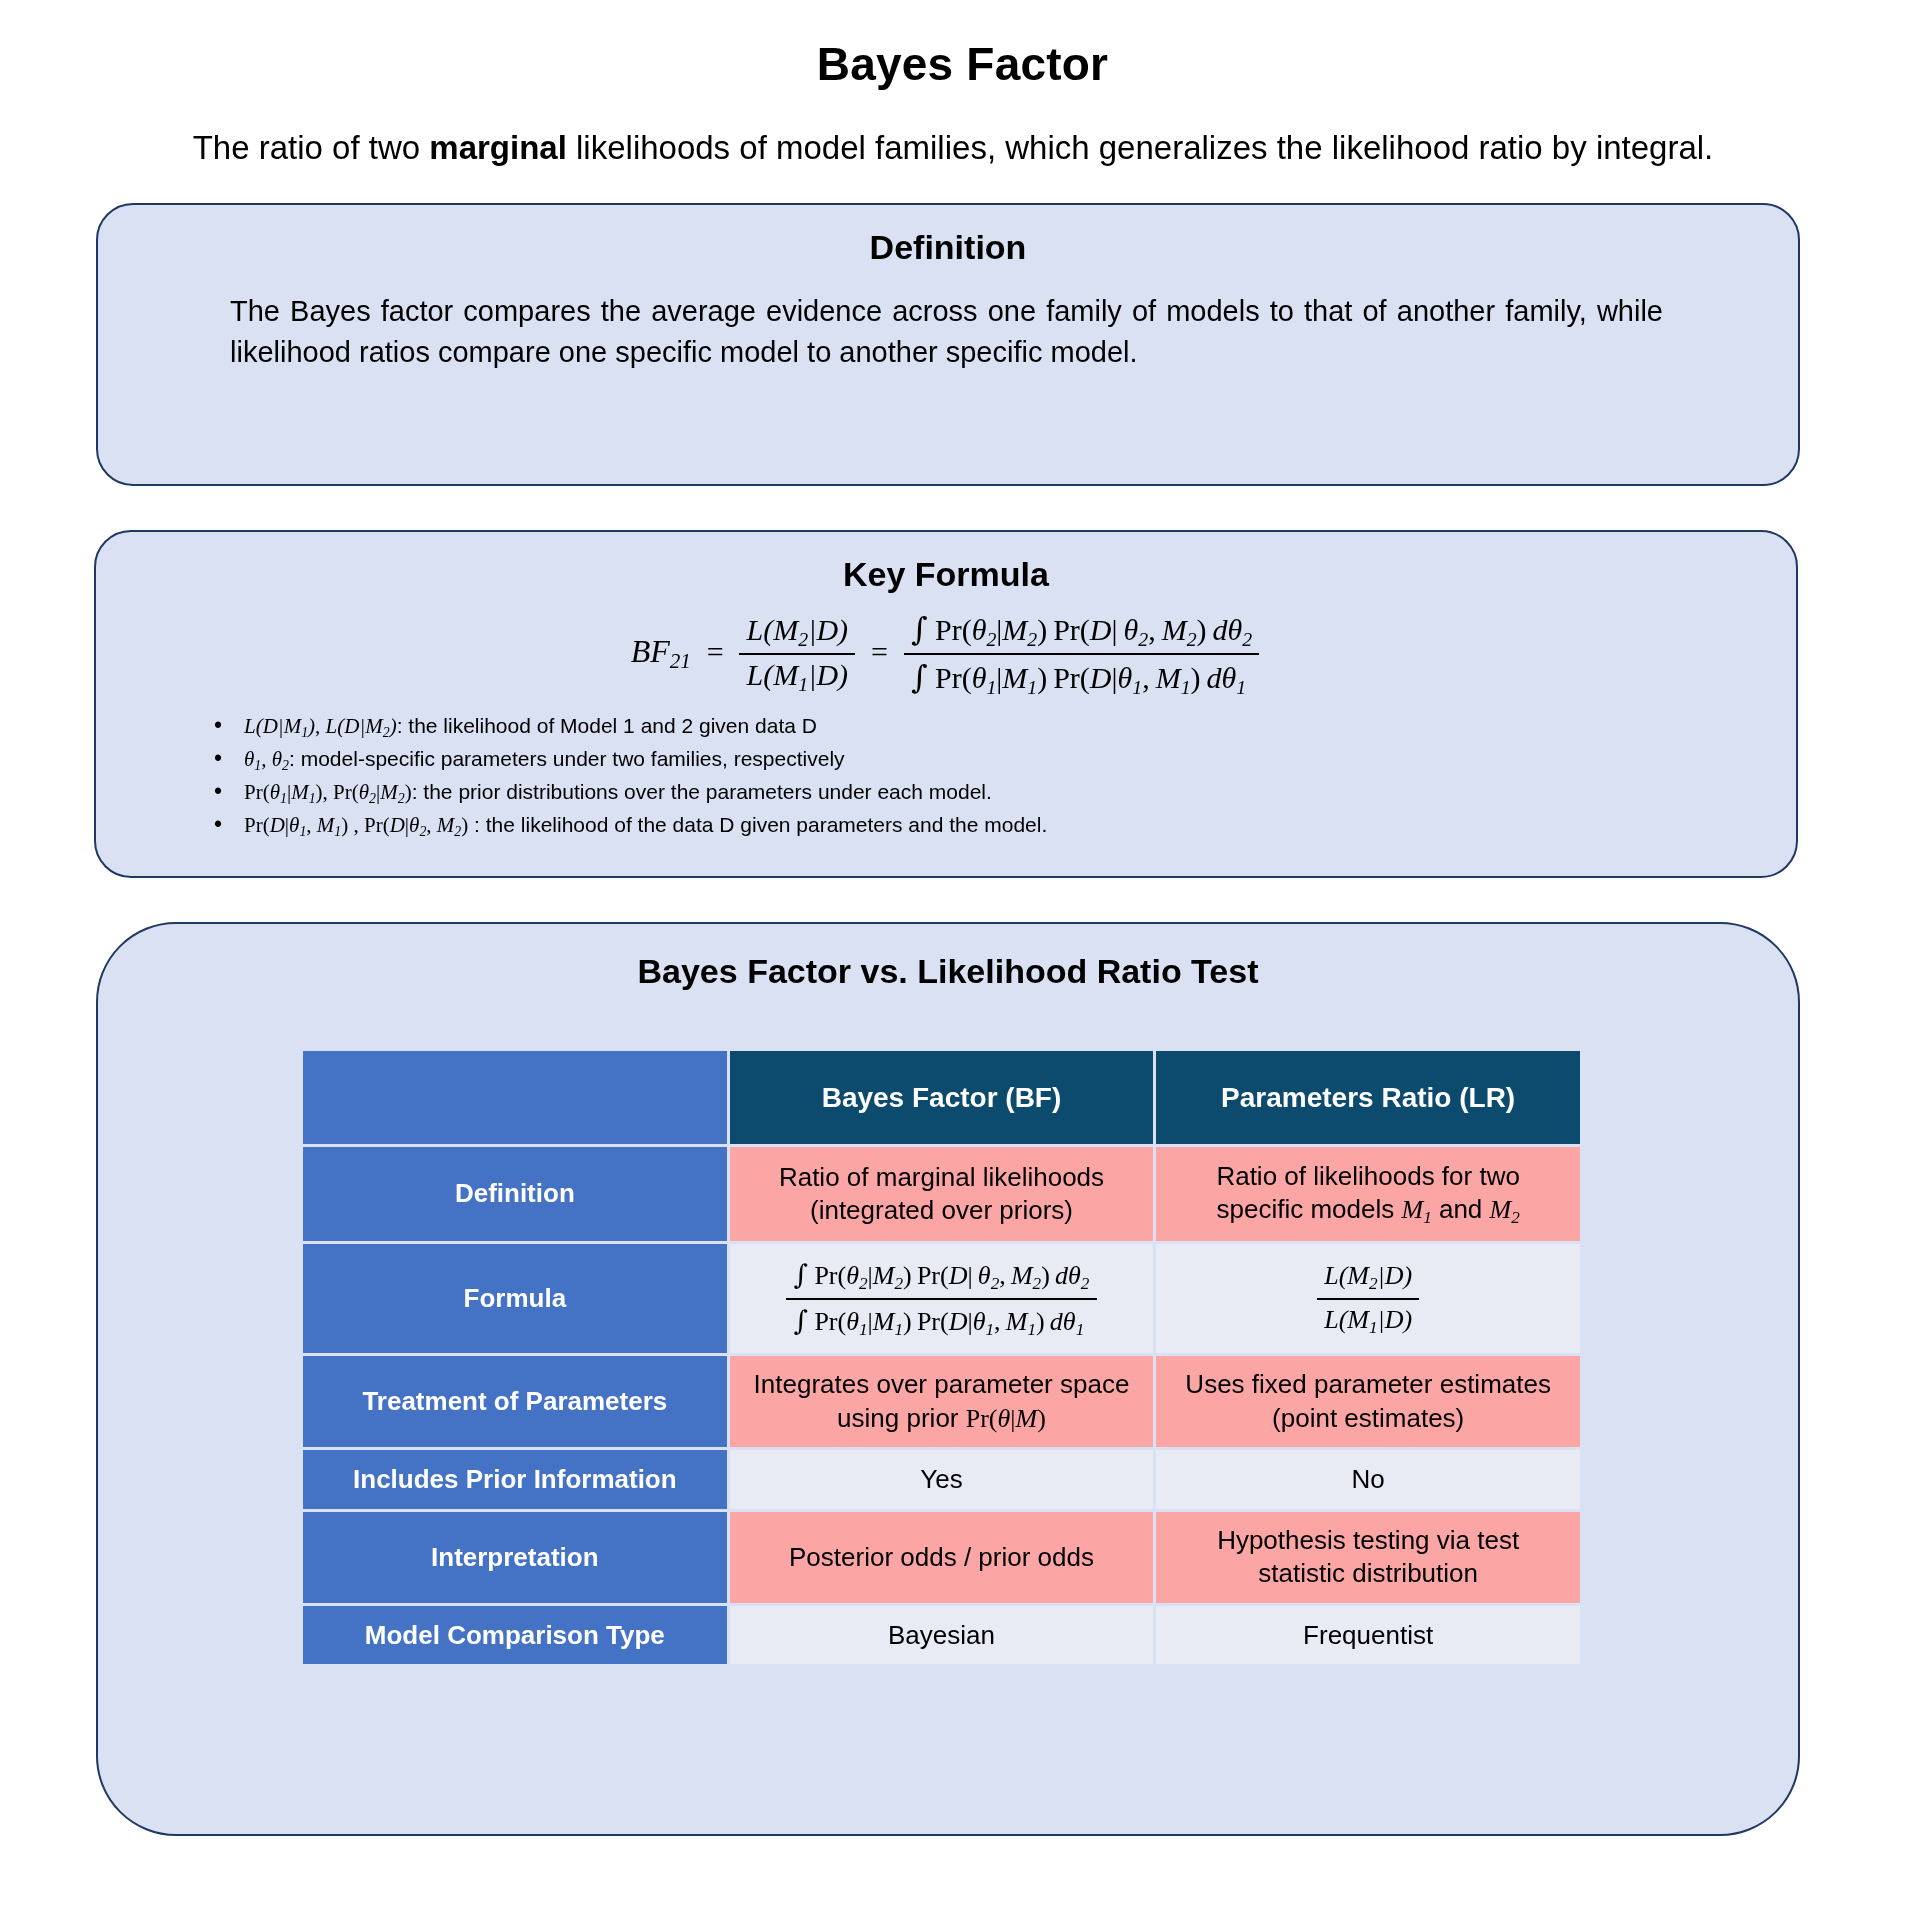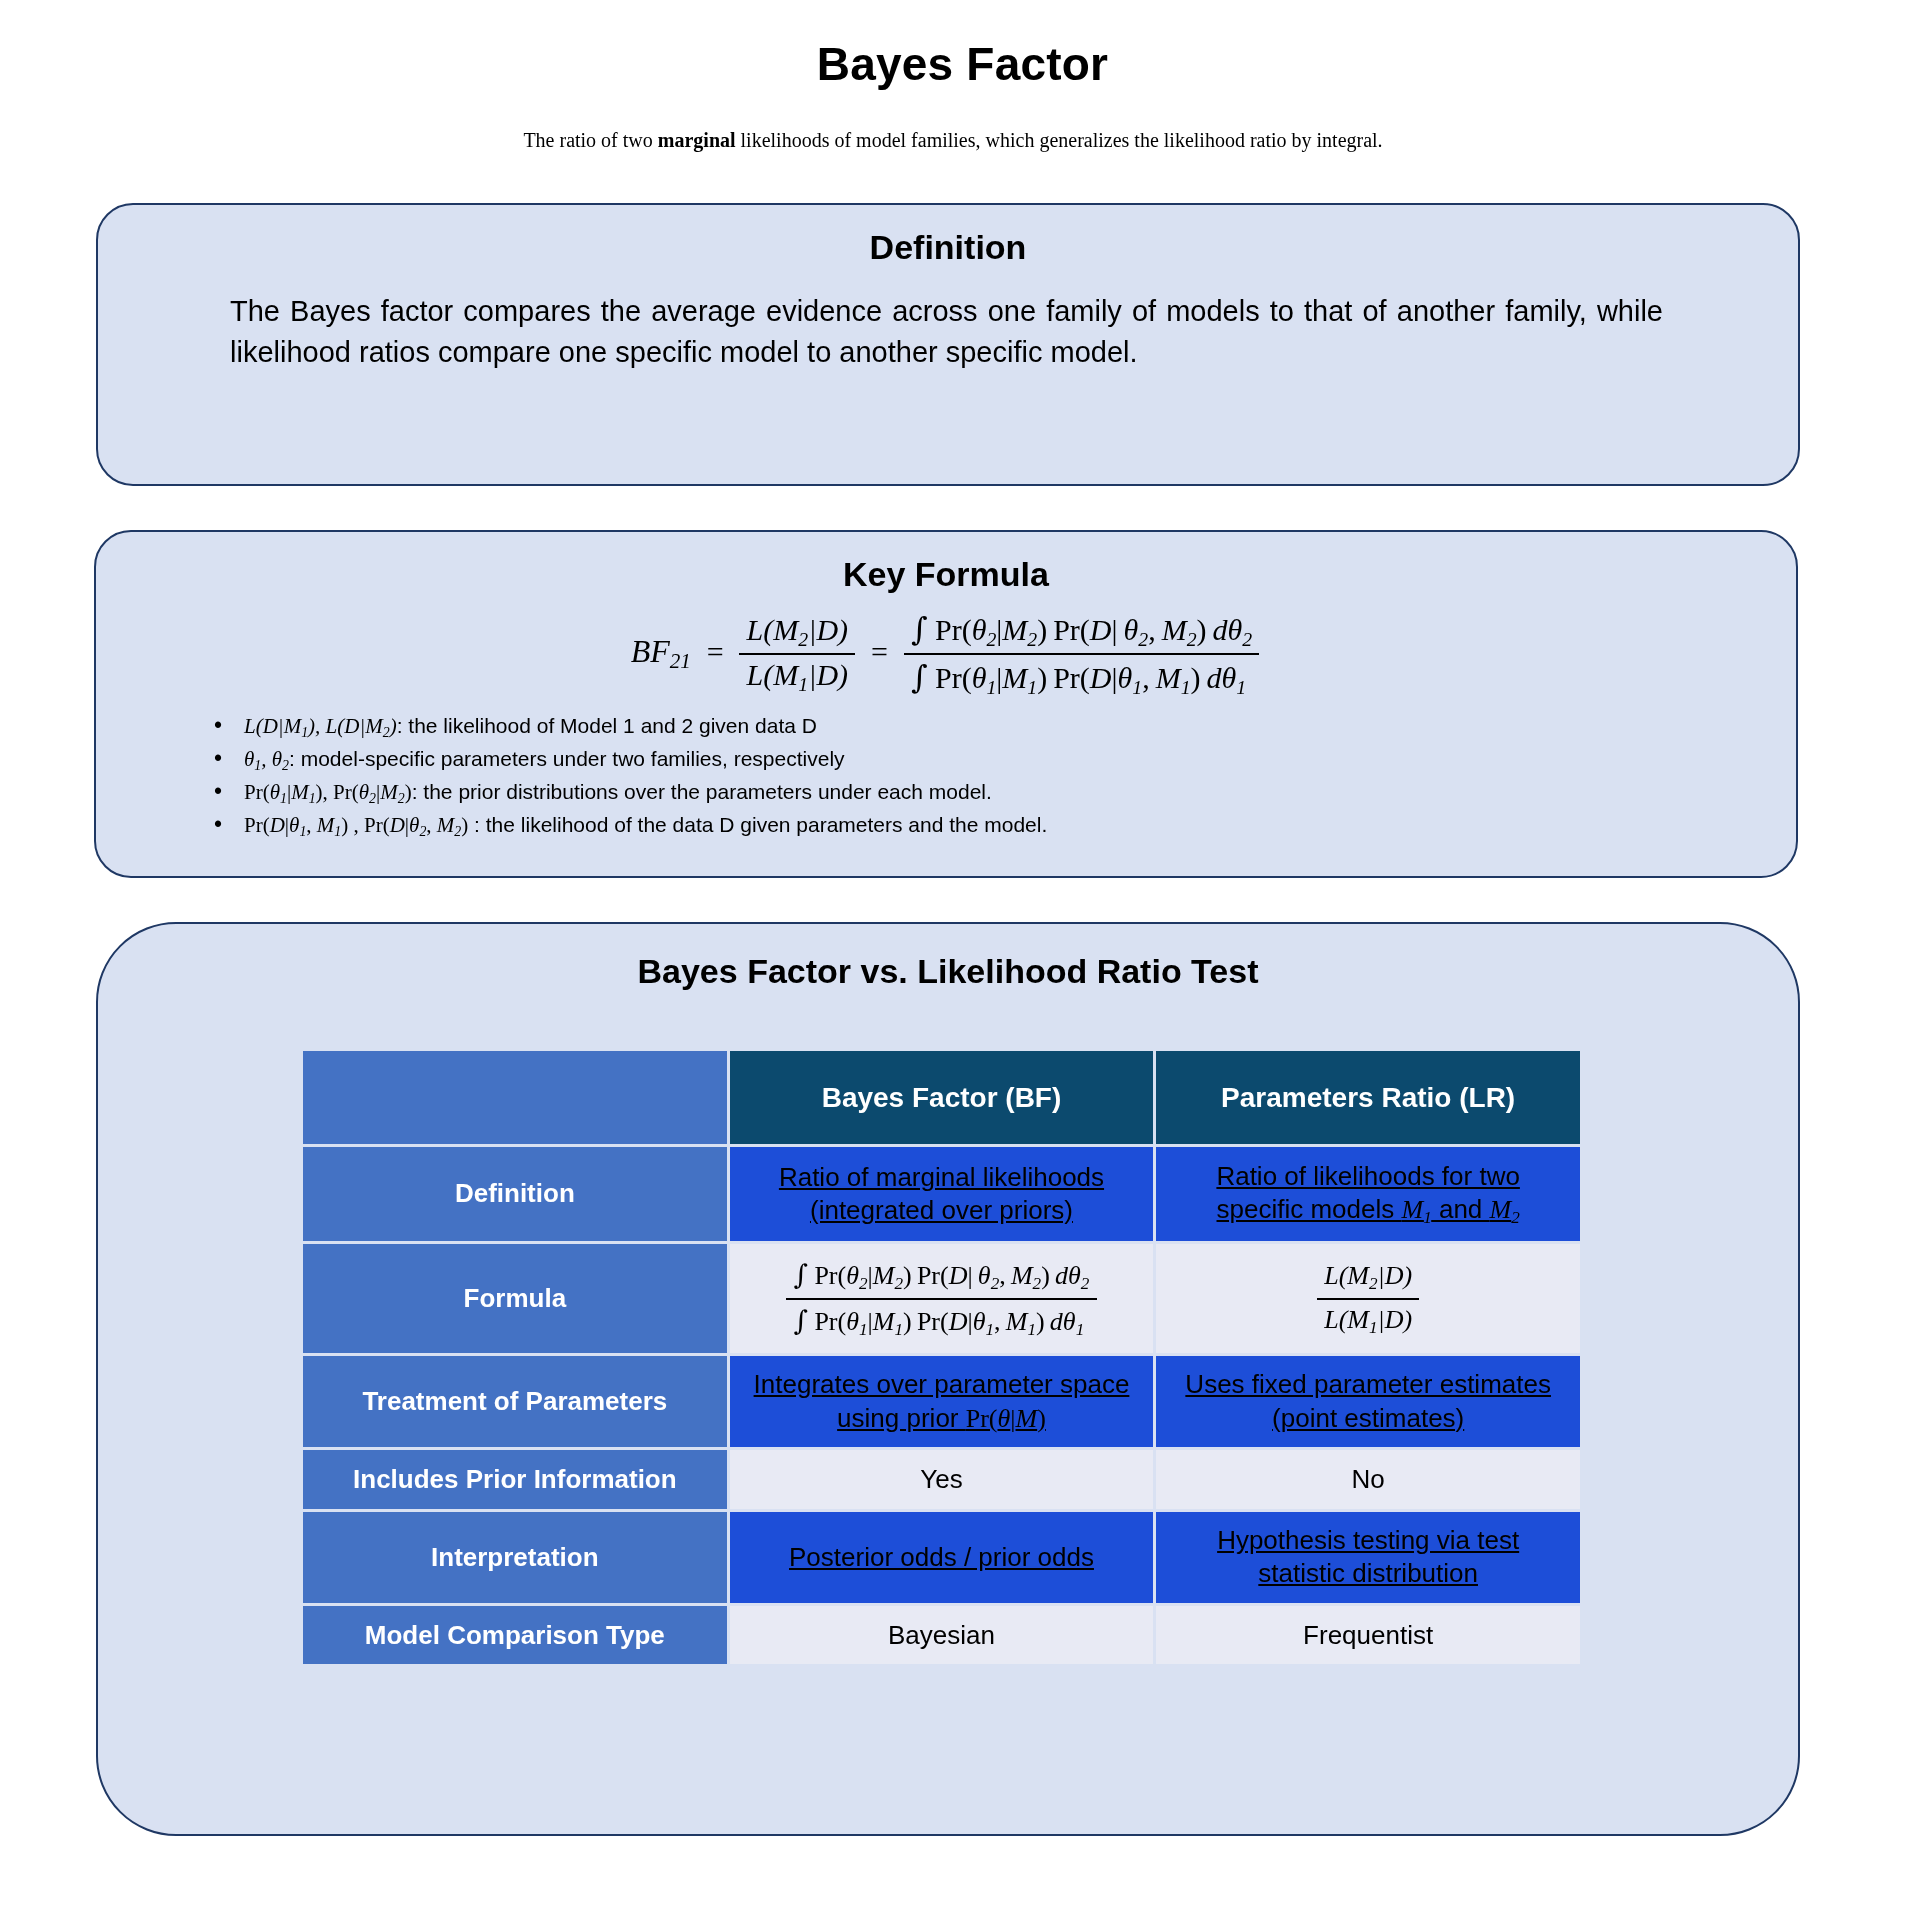--- a/index.html
+++ b/index.html
@@ -25,22 +25,21 @@
     text-align: center;
     font-size: 46px;
     font-weight: bold;
     letter-spacing: 0.2px;
   }
   .subtitle {
     position: absolute;
     left: 0; top: 129px;
     width: 1906px;
     text-align: center;
-    font-size: 20px;
-    font-family: Liberation Serif, serif;
+    font-size: 33px;
   }
   .subtitle b { font-weight: bold; }
 
   
   .panel {
     position: absolute;
     background: #D9E1F2;
     border: 2.7px solid #1F3864;
     box-sizing: border-box;
   }
@@ -150,21 +149,21 @@
     font-size: 28px;
     height: 68px;
   }
   table.cmp thead th.blank { background: #4472C4; }
   td.rowhead {
     background: #4472C4;
     color: #ffffff;
     font-weight: bold;
     font-size: 27px;
   }
-  tr.band-dark td.body { background: #1d4ed8; text-decoration: underline; }
+  tr.band-dark td.body { background: #fca5a5; }
   tr.band-light td.body { background: #E8EAF4; }
   td.body { color: #000; }
   .cell-math { font-size: 24px; }
   .cell-math .frac .num { padding-bottom: 3.6px; }
 </style>
 </head>
 <body>
 
 <div class="page">
 

